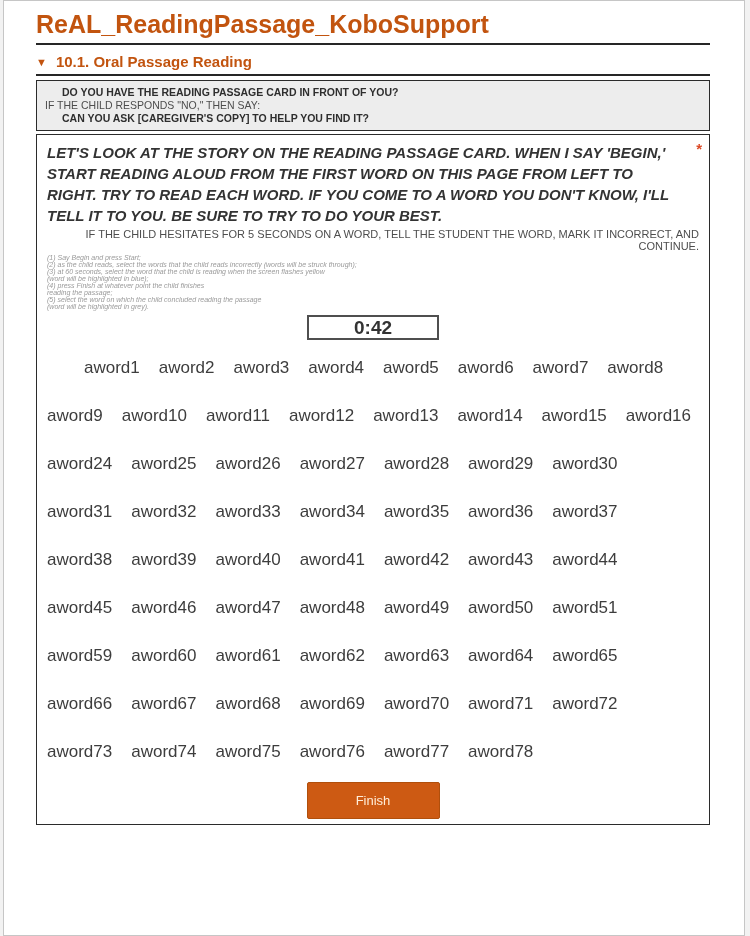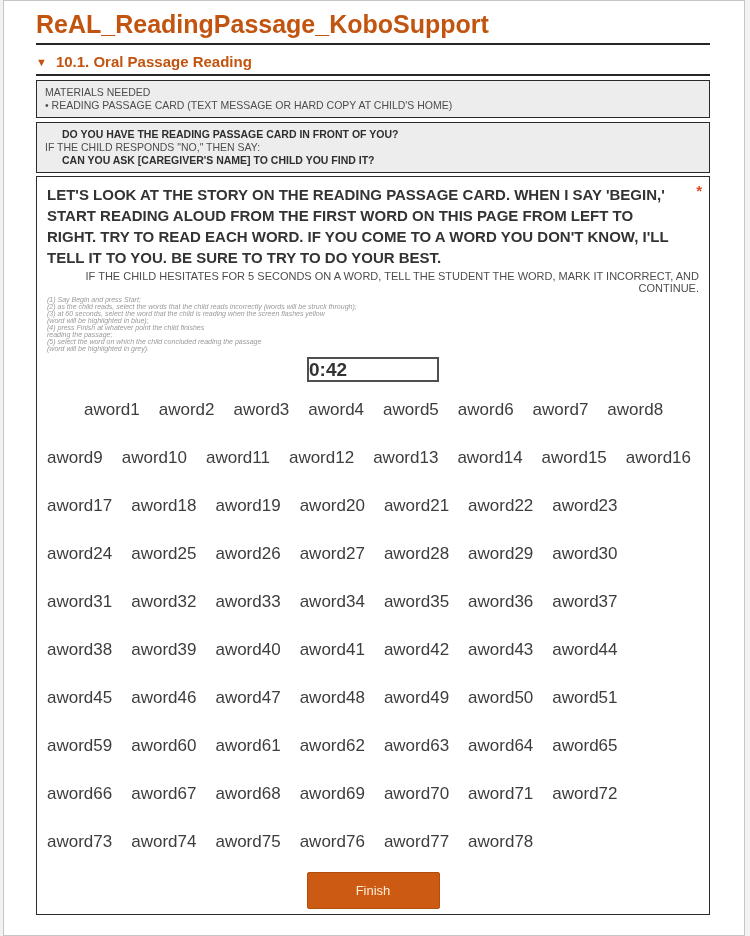--- a/index.html
+++ b/index.html
@@ -84,20 +84,21 @@
     color:var(--required);
     font-weight:bold;
     font-size:15px;
   }
   .prompt{
     font-size:15px;
     line-height:21px;
     font-weight:bold;
     color:var(--ink);
     padding-right:18px;
+    font-style:italic;
   }
   .hesitate{
     margin-top:2px;
     font-size:11px;
     line-height:12px;
     color:var(--ink-soft);
     text-align:right;
   }
   .instr{
     margin-top:2px;
@@ -106,21 +107,21 @@
     font-size:7px;
     line-height:7px;
     font-style:italic;
     color:var(--ink-faint);
   }
   .timer{
     margin:5px auto 4px;
     width:132px;
     height:25px;
     border:2px solid #4f4f4f;
-    text-align:left;
+    text-align:center;
     font-size:19px;
     line-height:22px;
     font-weight:bold;
     color:var(--ink);
     background:#ffffff;
   }
   .words{margin-top:4px;}
   .word-row{
     height:48px;
     line-height:48px;
@@ -155,29 +156,25 @@
 
   <h1 class="form-title">ReAL_ReadingPassage_KoboSupport</h1>
   <hr class="rule">
 
   <div class="section-header">
     <span class="caret">▼</span>
     <span class="section-title">10.1. Oral Passage Reading</span>
   </div>
   <hr class="rule2">
 
-  <div class="note-box">
-    <div>MATERIALS NEEDED</div>
-    <div>• READING PASSAGE CARD (TEXT MESSAGE OR HARD COPY AT CHILD'S HOME)</div>
-  </div>
 
   <div class="note-box">
     <div class="b">DO YOU HAVE THE READING PASSAGE CARD IN FRONT OF YOU?</div>
     <div>IF THE CHILD RESPONDS "NO," THEN SAY:</div>
-    <div class="b">CAN YOU ASK [CAREGIVER'S NAME] TO CHILD YOU FIND IT?</div>
+    <div class="b">CAN YOU ASK [CAREGIVER'S COPY] TO HELP YOU FIND IT?</div>
   </div>
 
   <div class="qbox">
     <span class="required-star">*</span>
 
     <div class="prompt">LET'S LOOK AT THE STORY ON THE READING PASSAGE CARD. WHEN I SAY 'BEGIN,' START READING ALOUD FROM THE FIRST WORD ON THIS PAGE FROM LEFT TO RIGHT. TRY TO READ EACH WORD. IF YOU COME TO A WORD YOU DON'T KNOW, I'LL TELL IT TO YOU. BE SURE TO TRY TO DO YOUR BEST.</div>
     <div class="hesitate">IF THE CHILD HESITATES FOR 5 SECONDS ON A WORD, TELL THE STUDENT THE WORD, MARK IT INCORRECT, AND CONTINUE.</div>
 
     <div class="instr" id="instr-lines">
         <div class="instr-line">(1) Say Begin and press Start;</div>
@@ -188,21 +185,20 @@
         <div class="instr-line">reading the passage;</div>
         <div class="instr-line">(5) select the word on which the child concluded reading the passage</div>
         <div class="instr-line">(word will be highlighted in grey).</div>
       </div>
 
     <div class="timer">0:42</div>
 
     <div class="words" id="word-grid">
         <div class="word-row first"><span class="word">aword1</span><span class="word">aword2</span><span class="word">aword3</span><span class="word">aword4</span><span class="word">aword5</span><span class="word">aword6</span><span class="word">aword7</span><span class="word">aword8</span></div>
         <div class="word-row"><span class="word">aword9</span><span class="word">aword10</span><span class="word">aword11</span><span class="word">aword12</span><span class="word">aword13</span><span class="word">aword14</span><span class="word">aword15</span><span class="word">aword16</span></div>
-        <div class="word-row"><span class="word">aword17</span><span class="word">aword18</span><span class="word">aword19</span><span class="word">aword20</span><span class="word">aword21</span><span class="word">aword22</span><span class="word">aword23</span></div>
         <div class="word-row"><span class="word">aword24</span><span class="word">aword25</span><span class="word">aword26</span><span class="word">aword27</span><span class="word">aword28</span><span class="word">aword29</span><span class="word">aword30</span></div>
         <div class="word-row"><span class="word">aword31</span><span class="word">aword32</span><span class="word">aword33</span><span class="word">aword34</span><span class="word">aword35</span><span class="word">aword36</span><span class="word">aword37</span></div>
         <div class="word-row"><span class="word">aword38</span><span class="word">aword39</span><span class="word">aword40</span><span class="word">aword41</span><span class="word">aword42</span><span class="word">aword43</span><span class="word">aword44</span></div>
         <div class="word-row"><span class="word">aword45</span><span class="word">aword46</span><span class="word">aword47</span><span class="word">aword48</span><span class="word">aword49</span><span class="word">aword50</span><span class="word">aword51</span></div>
         <div class="word-row"><span class="word">aword59</span><span class="word">aword60</span><span class="word">aword61</span><span class="word">aword62</span><span class="word">aword63</span><span class="word">aword64</span><span class="word">aword65</span></div>
         <div class="word-row"><span class="word">aword66</span><span class="word">aword67</span><span class="word">aword68</span><span class="word">aword69</span><span class="word">aword70</span><span class="word">aword71</span><span class="word">aword72</span></div>
         <div class="word-row"><span class="word">aword73</span><span class="word">aword74</span><span class="word">aword75</span><span class="word">aword76</span><span class="word">aword77</span><span class="word">aword78</span></div>
       </div>
 
     <button class="finish-btn">Finish</button>

